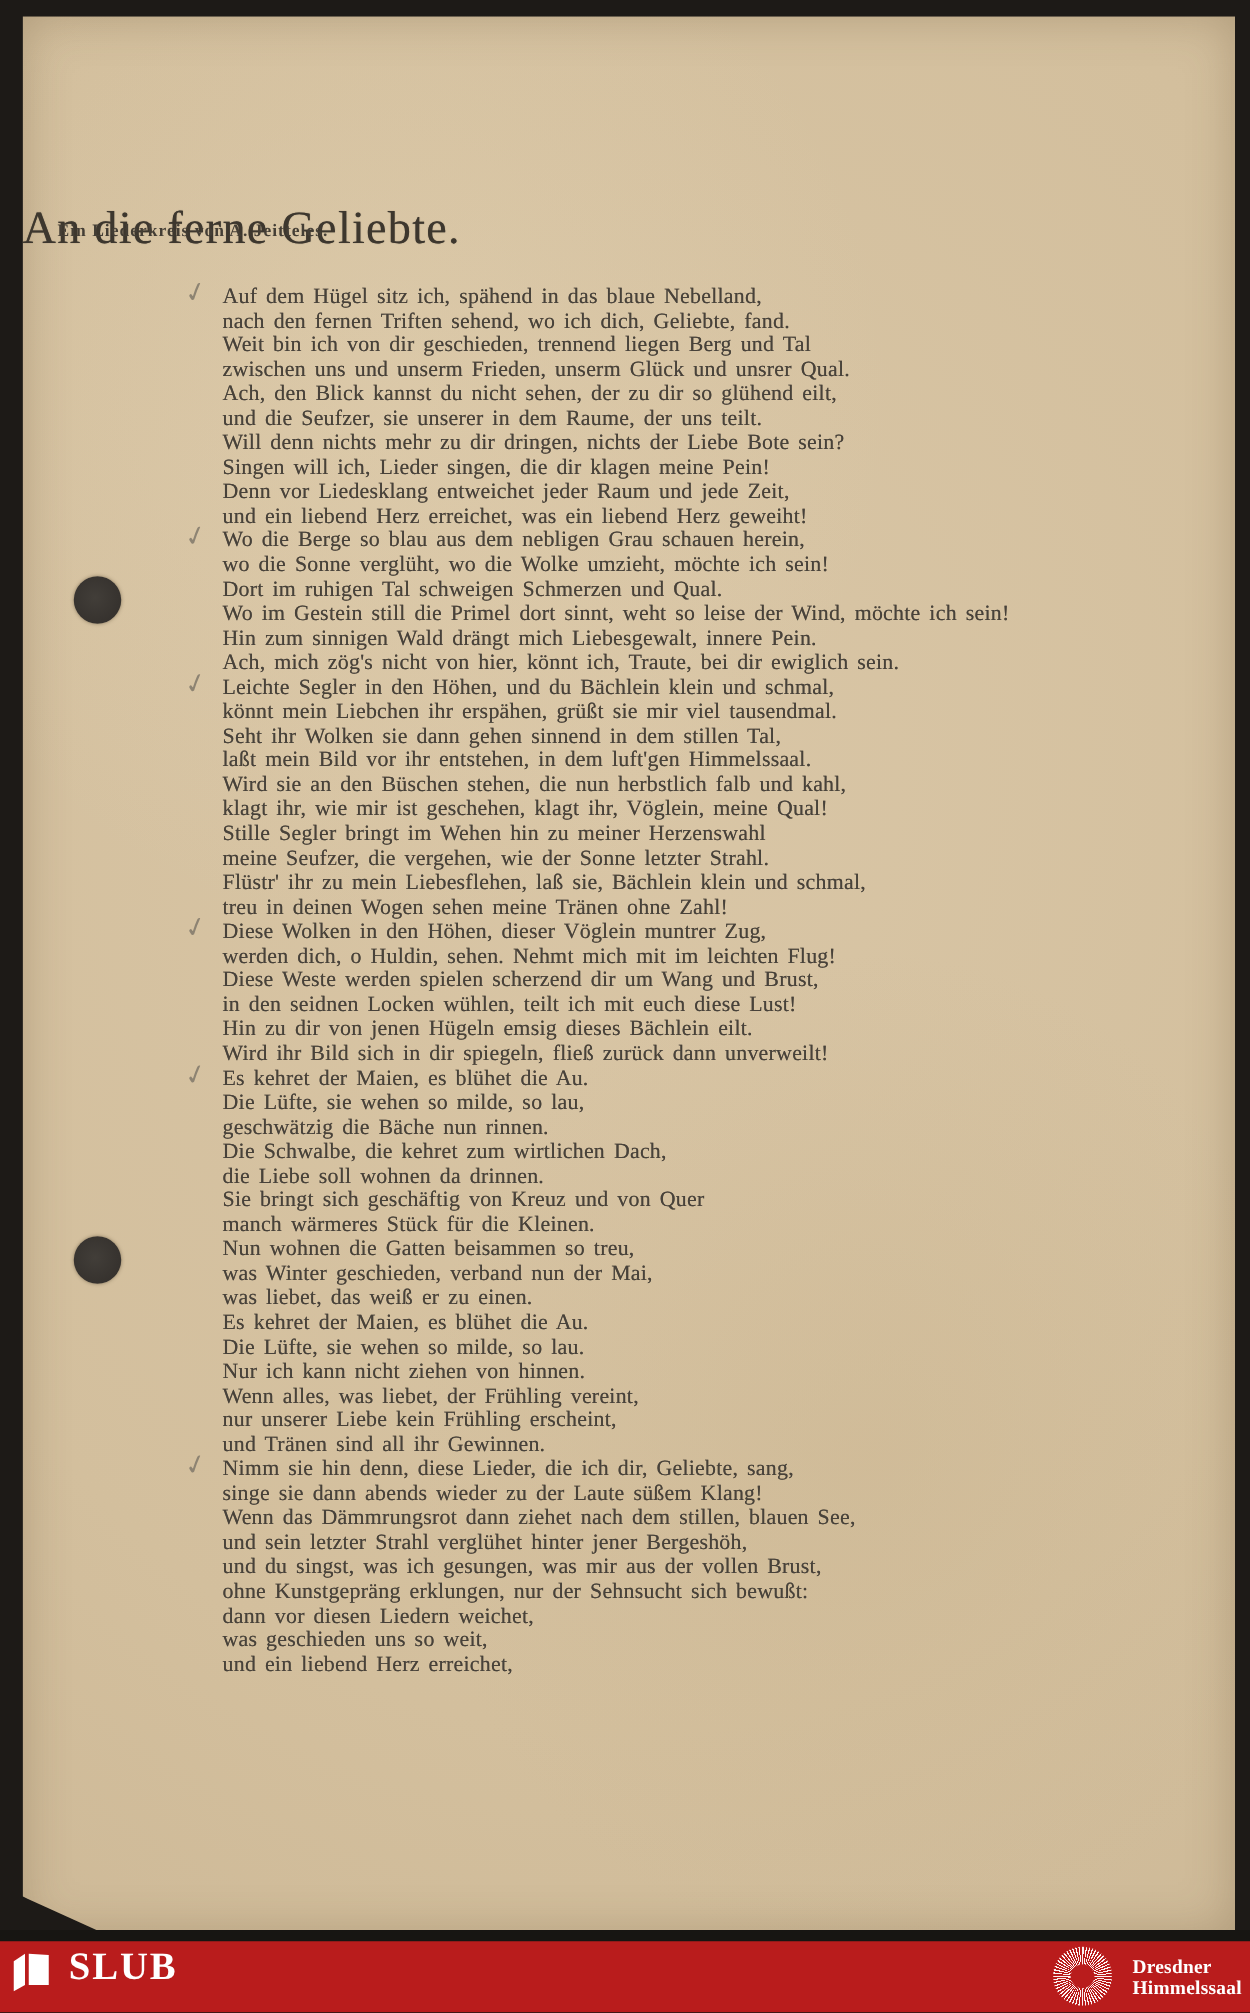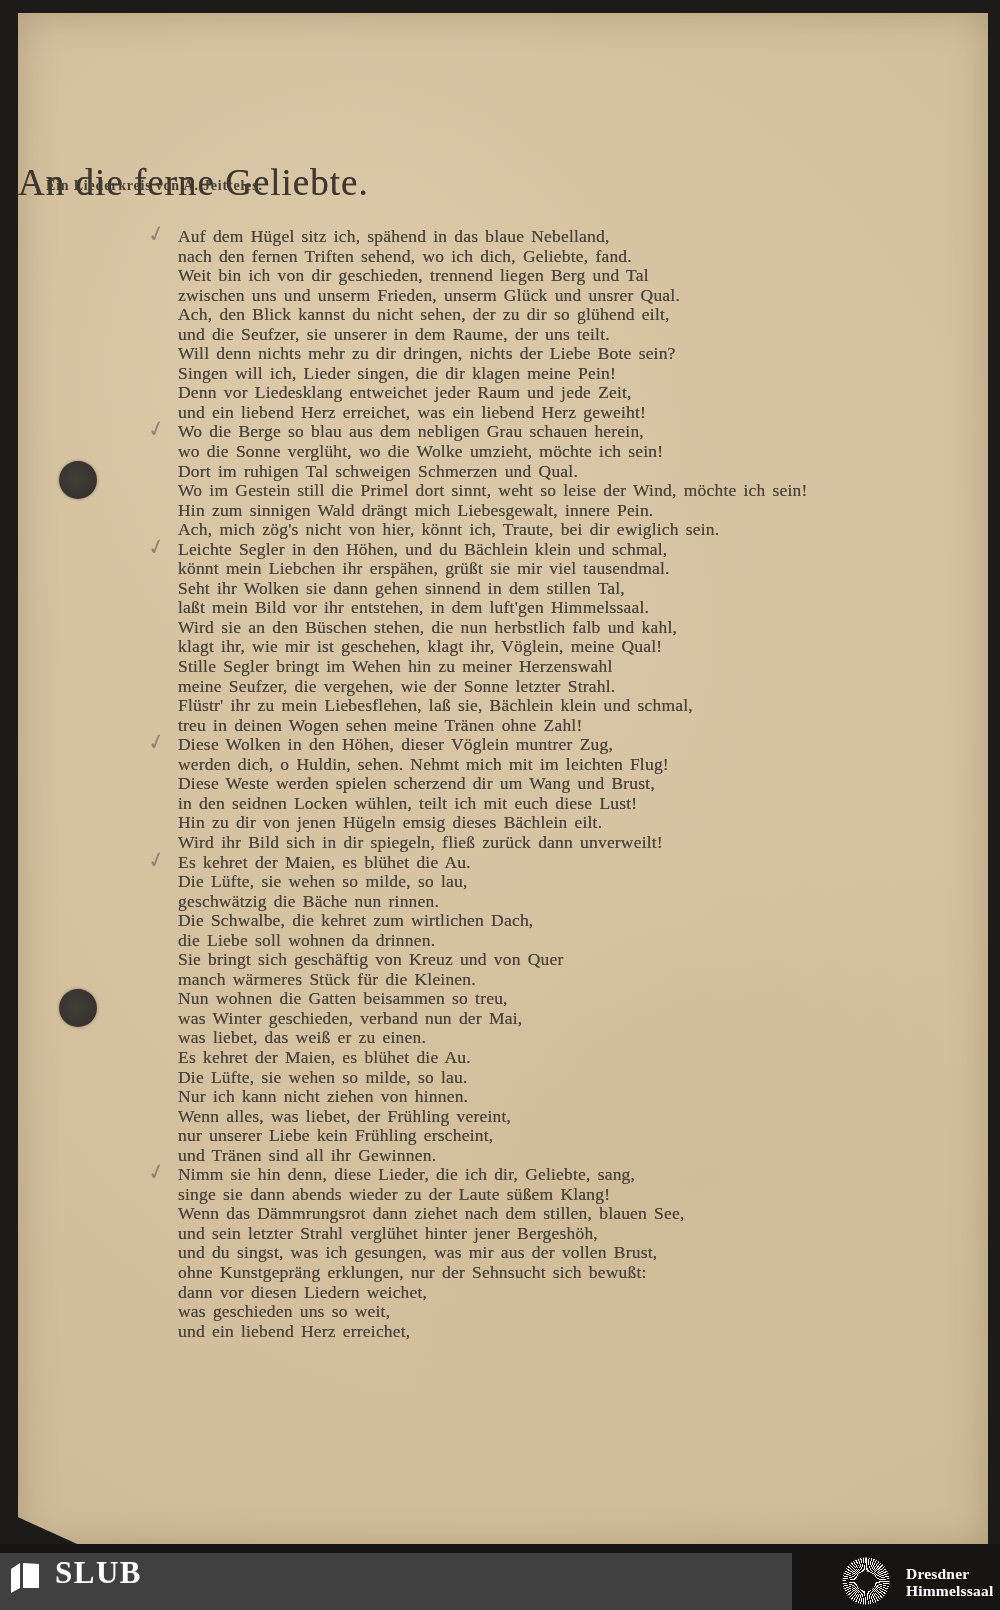--- a/index.html
+++ b/index.html
@@ -98,23 +98,23 @@
     left: 0;
     top: 1544px;
     width: 1000px;
     height: 66px;
     background: #171512;
   }
   .footer-bar {
     position: absolute;
     left: 0;
     top: 1553px;
-    width: 792px;
+    width: 1000px;
     height: 57px;
-    background: #404040;
+    background: #b91c1c;
     color: #ffffff;
   }
   .slub-icon { position: absolute; left: 10px; top: 9px; }
   .slub-name {
     position: absolute;
     left: 55px;
     top: 2px;
     font-family: "Liberation Serif", serif;
     font-size: 31px;
     font-weight: 700;

